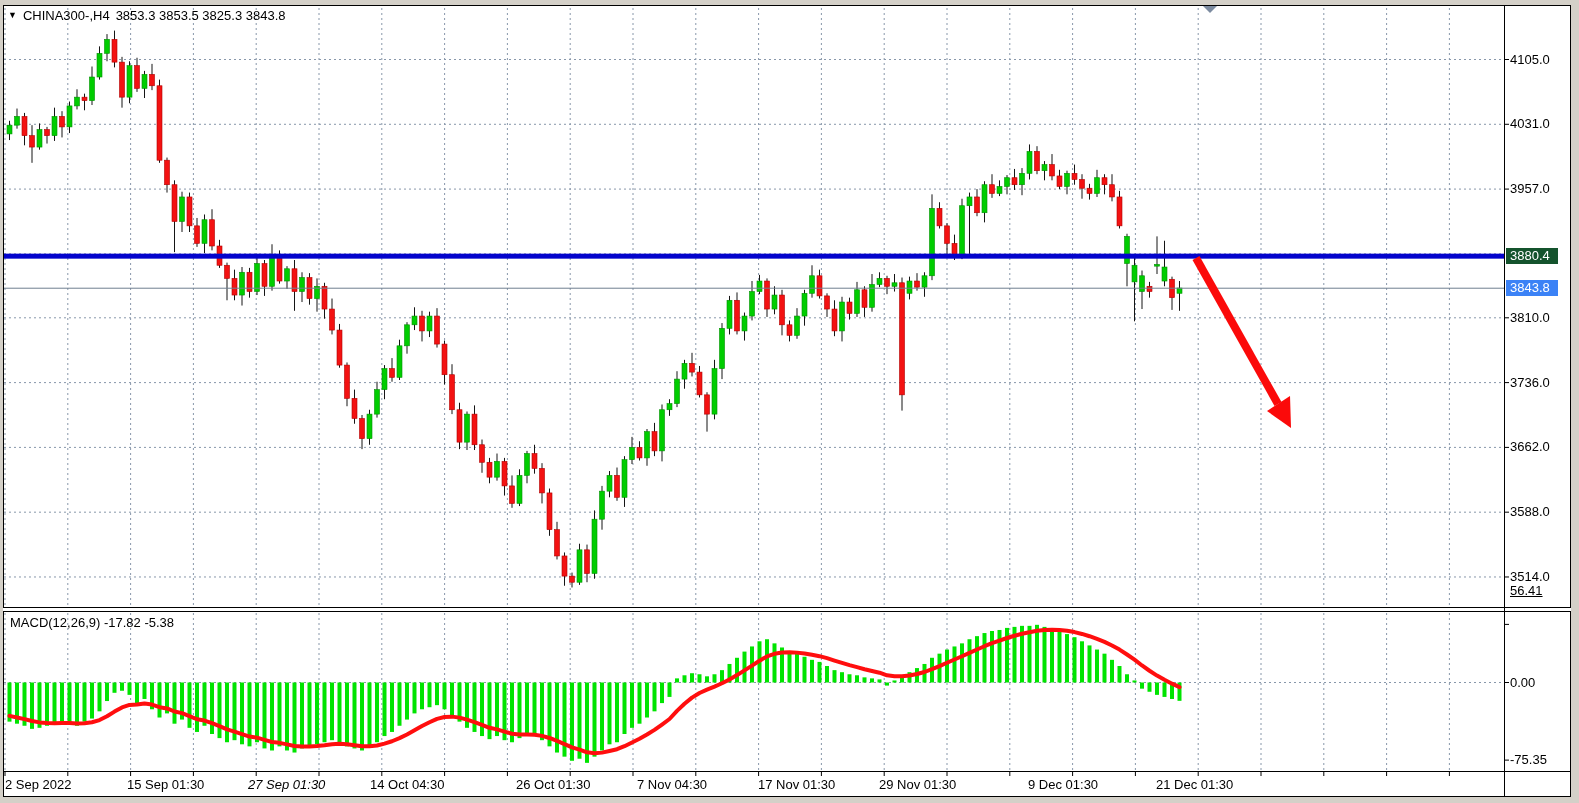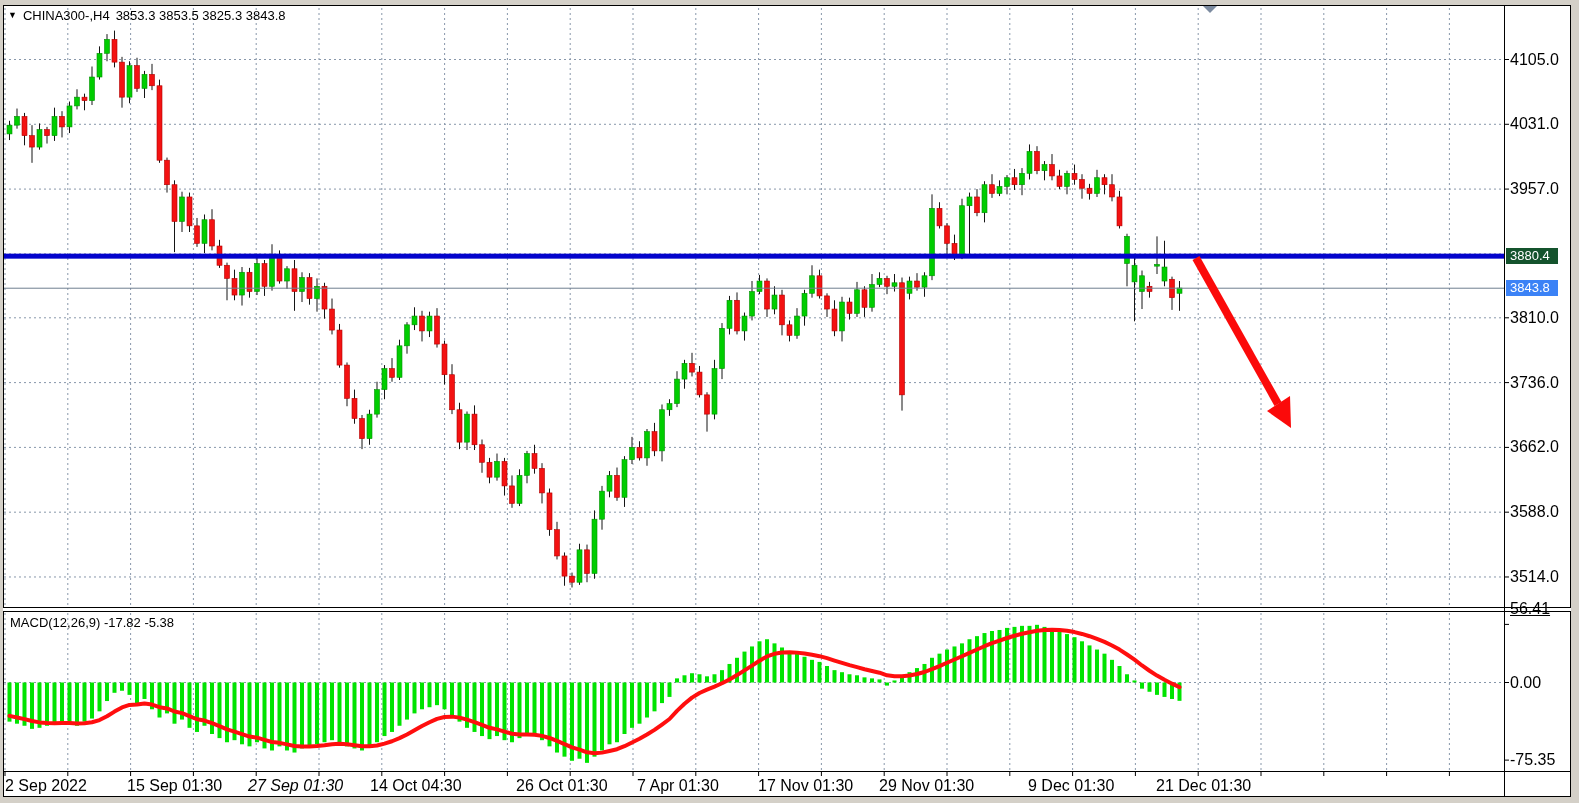--- a/index.html
+++ b/index.html
@@ -5,22 +5,22 @@
   html,body{margin:0;padding:0;background:#ffffff;}
   #stage{position:relative;width:1579px;height:803px;background:#ffffff;overflow:hidden;
          font-family:"Liberation Sans","DejaVu Sans",sans-serif;}
   #plot{position:absolute;left:0;top:0;}
   .overlay{position:absolute;font-size:13px;color:#000;white-space:nowrap;}
   #chart-title{left:8px;top:8px;display:flex;align-items:center;gap:6px;}
   #chart-title .tri{font-size:9px;line-height:13px;}
   #macd-title{left:10px;top:615px;}
   .price-tag{position:absolute;left:1506px;width:52px;height:16px;color:#fff;
              font-size:13px;line-height:16px;padding-left:4px;box-sizing:border-box;}
-  .axis-label{position:absolute;left:1510px;font-size:16px;color:#000;line-height:14px;}
-  .date-label{position:absolute;top:777px;font-size:16px;color:#000;}
+  .axis-label{position:absolute;left:1510px;font-size:13px;color:#000;line-height:14px;}
+  .date-label{position:absolute;top:777px;font-size:13px;color:#000;}
   .grid{stroke:#8897aa;stroke-width:1;stroke-dasharray:2,3;fill:none;}
 </style>
 </head>
 <body>
 
 <div id="stage">
   <svg id="plot" width="1579" height="803">
       <g>
         <line x1="5" y1="8" x2="5" y2="771" class="grid"></line>
         <line x1="67.8" y1="8" x2="67.8" y2="771" class="grid"></line>
@@ -610,24 +610,24 @@
       <div class="axis-label" style="top: 440.391px;">3662.0</div>
       <div class="axis-label" style="top: 505.185px;">3588.0</div>
       <div class="axis-label" style="top: 569.98px;">3514.0</div>
     </div>
   <div id="date-axis">
       <div class="date-label" style="left: 5px;">2 Sep 2022</div>
       <div class="date-label" style="left: 127px;">15 Sep 01:30</div>
       <div class="date-label" style="left: 248px; font-style: italic;">27 Sep 01:30</div>
       <div class="date-label" style="left: 370px;">14 Oct 04:30</div>
       <div class="date-label" style="left: 516px;">26 Oct 01:30</div>
-      <div class="date-label" style="left: 637px;">7 Apr 01:30</div>
+      <div class="date-label" style="left: 637px;">7 Nov 04:30</div>
       <div class="date-label" style="left: 758px;">17 Nov 01:30</div>
       <div class="date-label" style="left: 879px;">29 Nov 01:30</div>
       <div class="date-label" style="left: 1028px;">9 Dec 01:30</div>
       <div class="date-label" style="left: 1156px;">21 Dec 01:30</div>
     </div>
   <div id="macd-axis">
-      <div class="axis-label" style="top: 602px; text-decoration: underline;">56.41</div>
+      <div class="axis-label" style="top: 584px; text-decoration: underline;">56.41</div>
       <div class="axis-label" style="top: 675.5px;">0.00</div>
       <div class="axis-label" style="top: 753.111px;">-75.35</div>
     </div>
 </div>
 
 </body></html>

